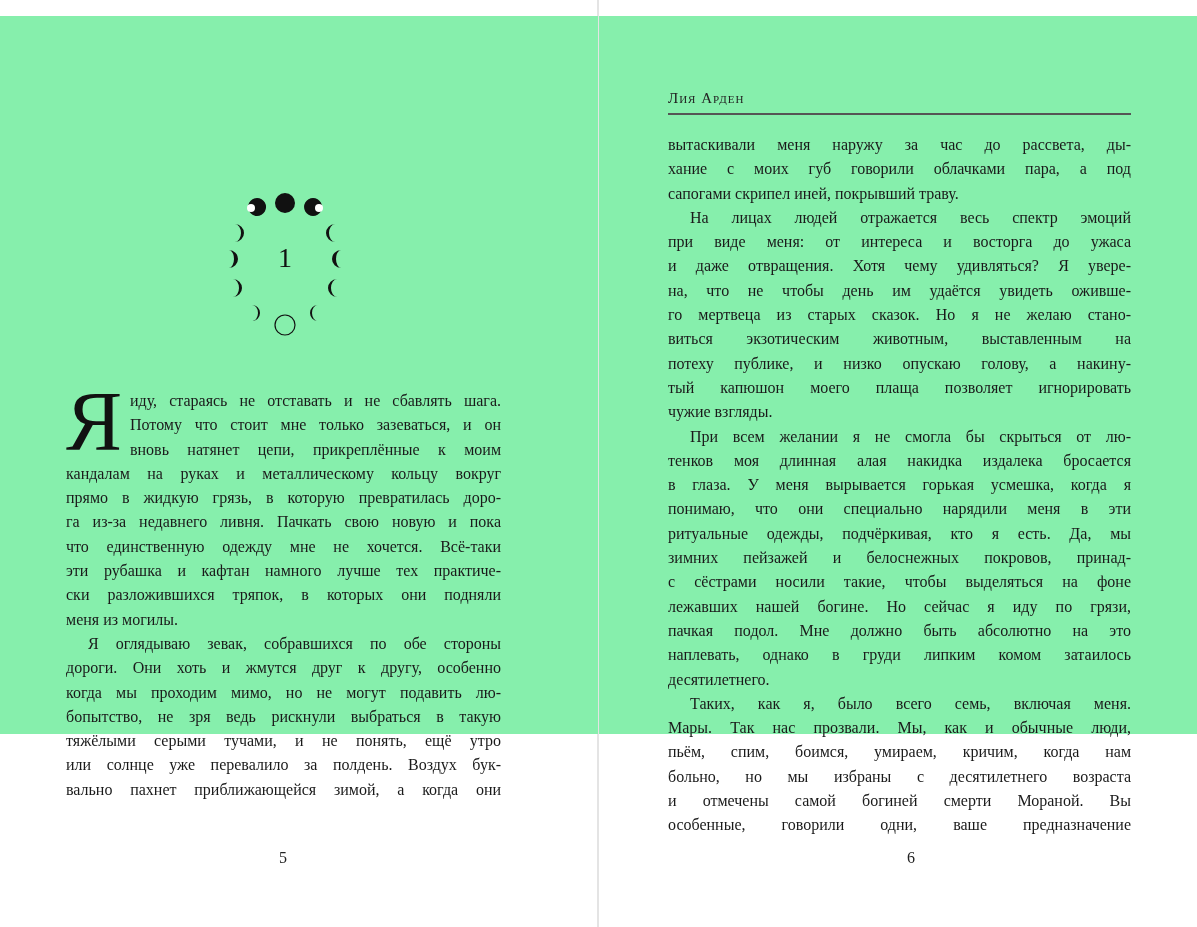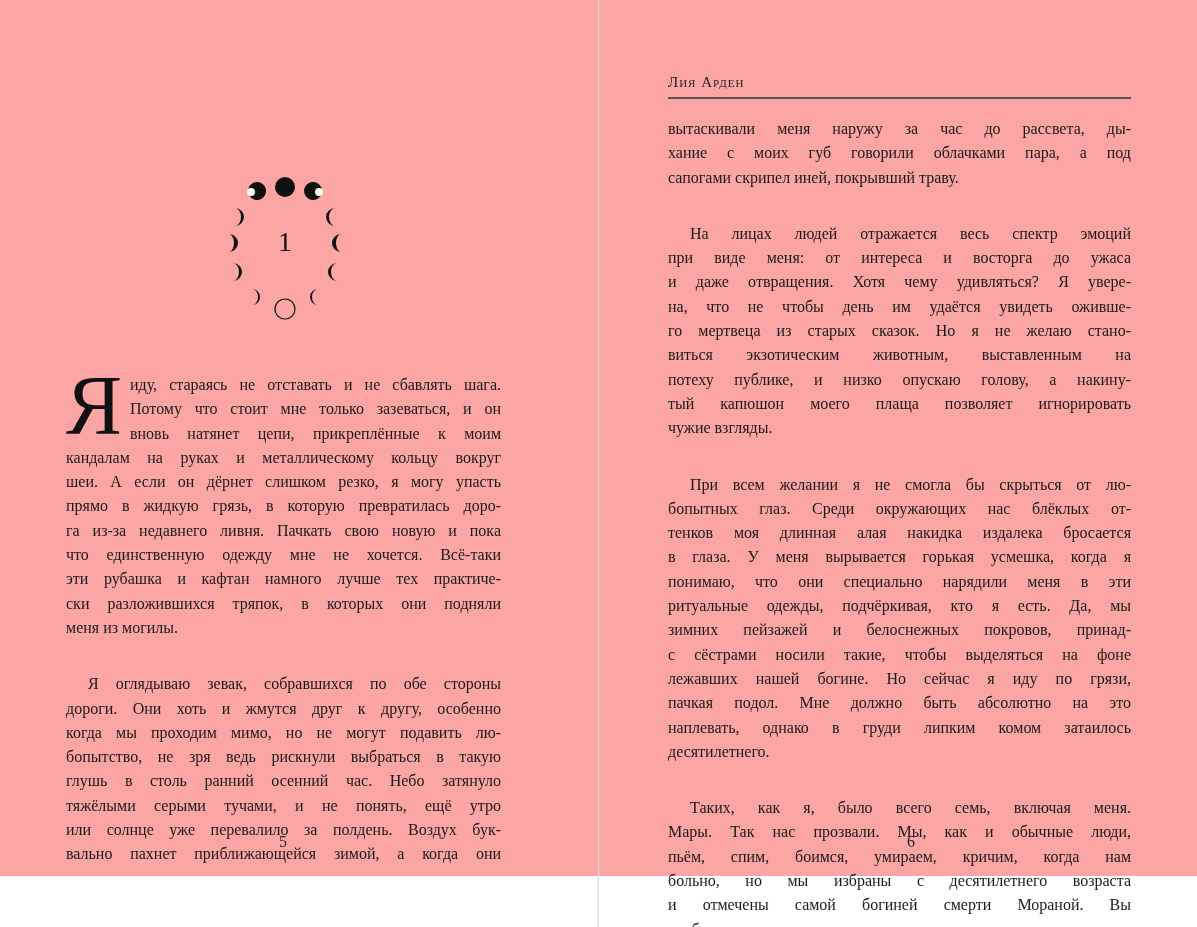--- a/index.html
+++ b/index.html
@@ -1,30 +1,30 @@
 <!DOCTYPE html>
 <html><head>
 <meta charset="utf-8">
 <style>
   html, body { margin: 0; padding: 0; background: #ffffff; }
   body { width: 1197px; height: 927px; position: relative; overflow: hidden;
          font-family: "Liberation Serif", "DejaVu Serif", serif; color: #1a1a1a; }
-  .page { position: absolute; top: 0; height: 876px; background: #fca5a5; }
+  .page { position: absolute; top: 16px; height: 718px; background: #86efac; }
   .page-left { left: 0; width: 598px; }
   .page-right { left: 599px; width: 598px; }
   .gutter { position: absolute; left: 597px; top: 0; width: 2px; height: 927px; background: #e4e4e4; }
 
   .running-head { position: absolute; left: 69px; top: 74px; font-size: 15px; letter-spacing: 1px;
                   font-variant: small-caps; color: #222; }
   .head-rule { position: absolute; left: 69px; top: 97px; width: 463px; height: 1.5px; background: #555; }
 
   .text-block { position: absolute; font-size: 16px; line-height: 24.3px; }
   .line { display: block; height: 24.3px; white-space: nowrap; text-align: justify; text-align-last: justify; }
   .line.last { text-align-last: left; }
-  .line.indent { padding-left: 22px; margin-top: 32px; }
+  .line.indent { padding-left: 22px; }
 
   .left-text { left: 66px; top: 373px; width: 435px; }
   .right-text { left: 69px; top: 117px; width: 463px; }
 
   .drop-cap { position: absolute; left: 66px; top: 364px; font-size: 84px; line-height: 84px; color: #111; }
   .after-cap { padding-left: 64px; }
 
   .page-number { position: absolute; top: 833px; font-size: 16px; color: #222; }
   .pn-left { left: 279px; }
   .pn-right { left: 308px; }
@@ -63,32 +63,30 @@
     <div class="chapter-num">1</div>
   </div>
 
   <div class="drop-cap">Я</div>
 
   <div class="text-block left-text">
     <span class="line after-cap">иду, стараясь не отставать и не сбавлять шага.</span>
     <span class="line after-cap">Потому что стоит мне только зазеваться, и он</span>
     <span class="line after-cap">вновь натянет цепи, прикреплённые к моим</span>
     <span class="line">кандалам на руках и металлическому кольцу вокруг</span>
-    <span class="line">шеи. А если он дёрнет слишком резко, я могу упасть</span>
     <span class="line">прямо в жидкую грязь, в которую превратилась доро-</span>
     <span class="line">га из-за недавнего ливня. Пачкать свою новую и пока</span>
     <span class="line">что единственную одежду мне не хочется. Всё-таки</span>
     <span class="line">эти рубашка и кафтан намного лучше тех практиче-</span>
     <span class="line">ски разложившихся тряпок, в которых они подняли</span>
     <span class="line last">меня из могилы.</span>
     <span class="line indent">Я оглядываю зевак, собравшихся по обе стороны</span>
     <span class="line">дороги. Они хоть и жмутся друг к другу, особенно</span>
     <span class="line">когда мы проходим мимо, но не могут подавить лю-</span>
     <span class="line">бопытство, не зря ведь рискнули выбраться в такую</span>
-    <span class="line">глушь в столь ранний осенний час. Небо затянуло</span>
     <span class="line">тяжёлыми серыми тучами, и не понять, ещё утро</span>
     <span class="line">или солнце уже перевалило за полдень. Воздух бук-</span>
     <span class="line">вально пахнет приближающейся зимой, а когда они</span>
   </div>
 
   <div class="page-number pn-left">5</div>
 </div>
 
 <div class="page page-right">
   <div class="running-head">Лия Арден</div>
@@ -101,21 +99,20 @@
     <span class="line indent">На лицах людей отражается весь спектр эмоций</span>
     <span class="line">при виде меня: от интереса и восторга до ужаса</span>
     <span class="line">и даже отвращения. Хотя чему удивляться? Я увере-</span>
     <span class="line">на, что не чтобы день им удаётся увидеть оживше-</span>
     <span class="line">го мертвеца из старых сказок. Но я не желаю стано-</span>
     <span class="line">виться экзотическим животным, выставленным на</span>
     <span class="line">потеху публике, и низко опускаю голову, а накину-</span>
     <span class="line">тый капюшон моего плаща позволяет игнорировать</span>
     <span class="line last">чужие взгляды.</span>
     <span class="line indent">При всем желании я не смогла бы скрыться от лю-</span>
-    <span class="line">бопытных глаз. Среди окружающих нас блёклых от-</span>
     <span class="line">тенков моя длинная алая накидка издалека бросается</span>
     <span class="line">в глаза. У меня вырывается горькая усмешка, когда я</span>
     <span class="line">понимаю, что они специально нарядили меня в эти</span>
     <span class="line">ритуальные одежды, подчёркивая, кто я есть. Да, мы</span>
     <span class="line">зимних пейзажей и белоснежных покровов, принад-</span>
     <span class="line">с сёстрами носили такие, чтобы выделяться на фоне</span>
     <span class="line">лежавших нашей богине. Но сейчас я иду по грязи,</span>
     <span class="line">пачкая подол. Мне должно быть абсолютно на это</span>
     <span class="line">наплевать, однако в груди липким комом затаилось</span>
     <span class="line last">десятилетнего.</span>

